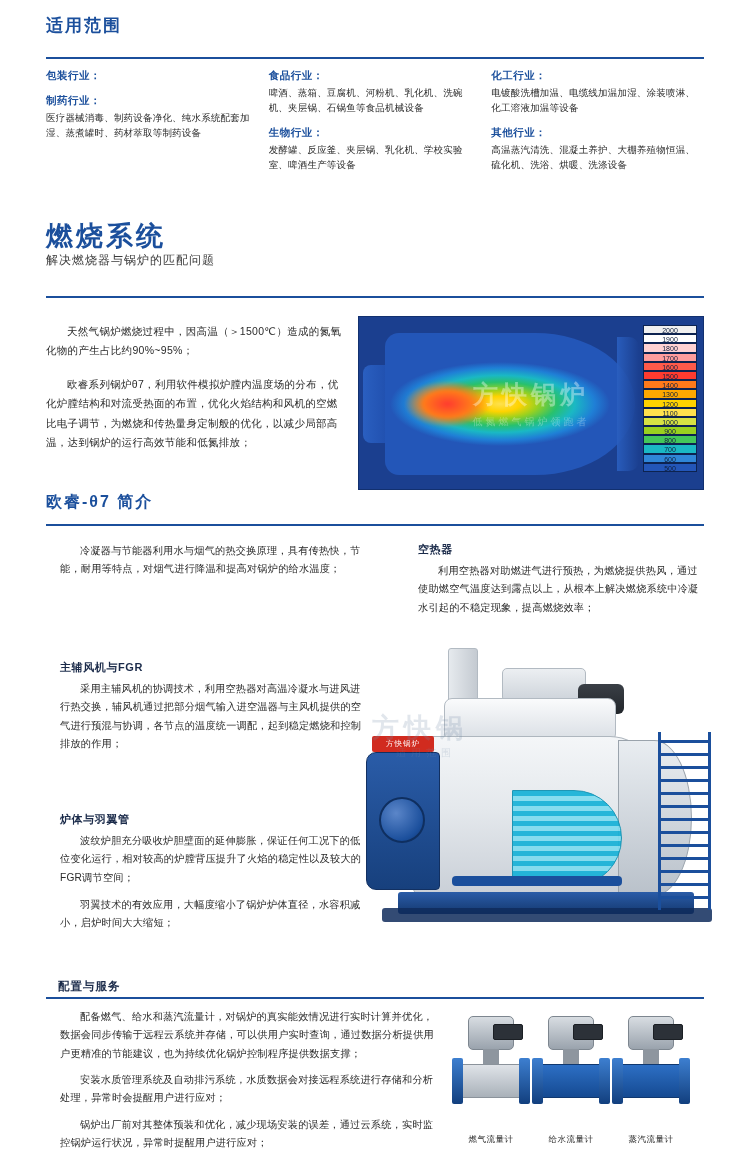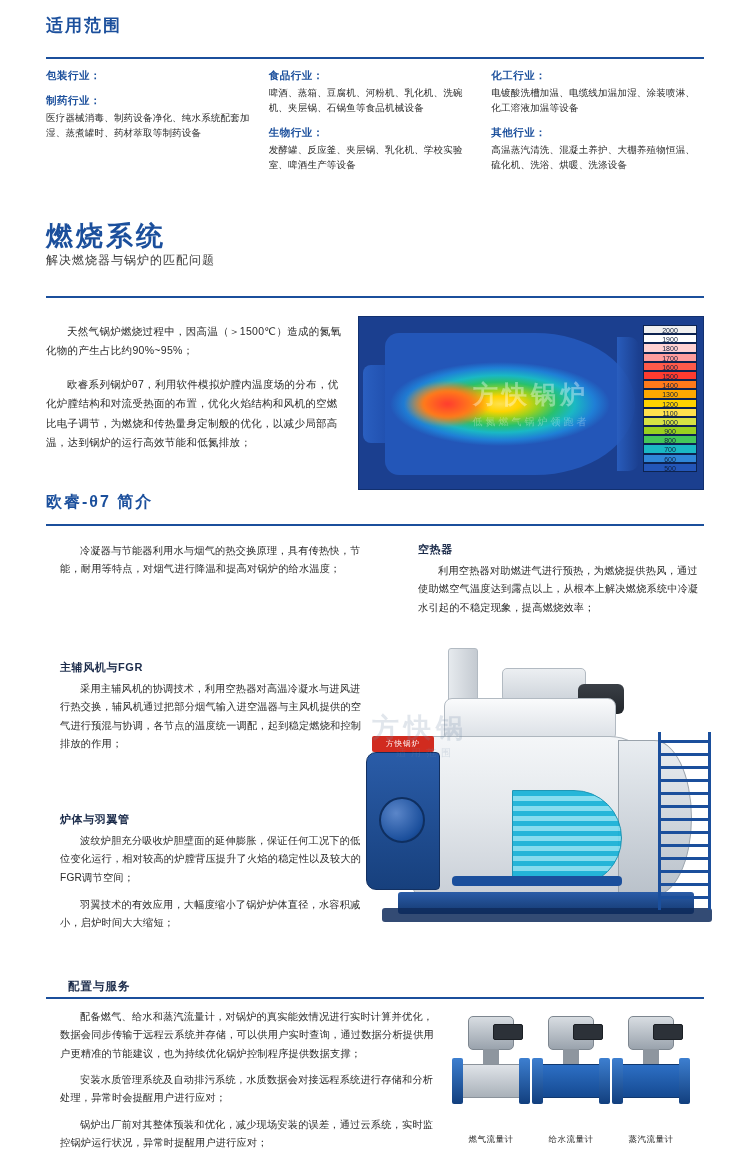--- a/index.html
+++ b/index.html
@@ -246,21 +246,21 @@
     position:absolute; left:20px; top:70px; width:360px;
     font-size:27px; font-weight:bold; color:rgba(120,140,170,.22);
     letter-spacing:5px;
   }
   .wm-b2 {
     position:absolute; left:44px; top:106px; width:330px;
     font-size:10px; color:rgba(120,140,170,.22); letter-spacing:5px;
   }
 
   
-  #config-head { position:absolute; left:68px; top:976px; }
+  #config-head { position:absolute; left:58px; top:976px; }
   #config-head .title { font-size:11.5px; font-weight:bold; color:#1b2b4a; letter-spacing:1px; }
   #config-rule { position:absolute; left:46px; top:997px; width:658px; height:1.5px; background:#1b4f9c; }
   #config-text { position:absolute; left:60px; top:1008px; width:380px; }
   #config-text p {
     margin:0 0 8px 0;
     font-size:10.2px; line-height:1.8; text-indent:20px;
     color:#2b2b2b; letter-spacing:0.2px;
   }
 
   

